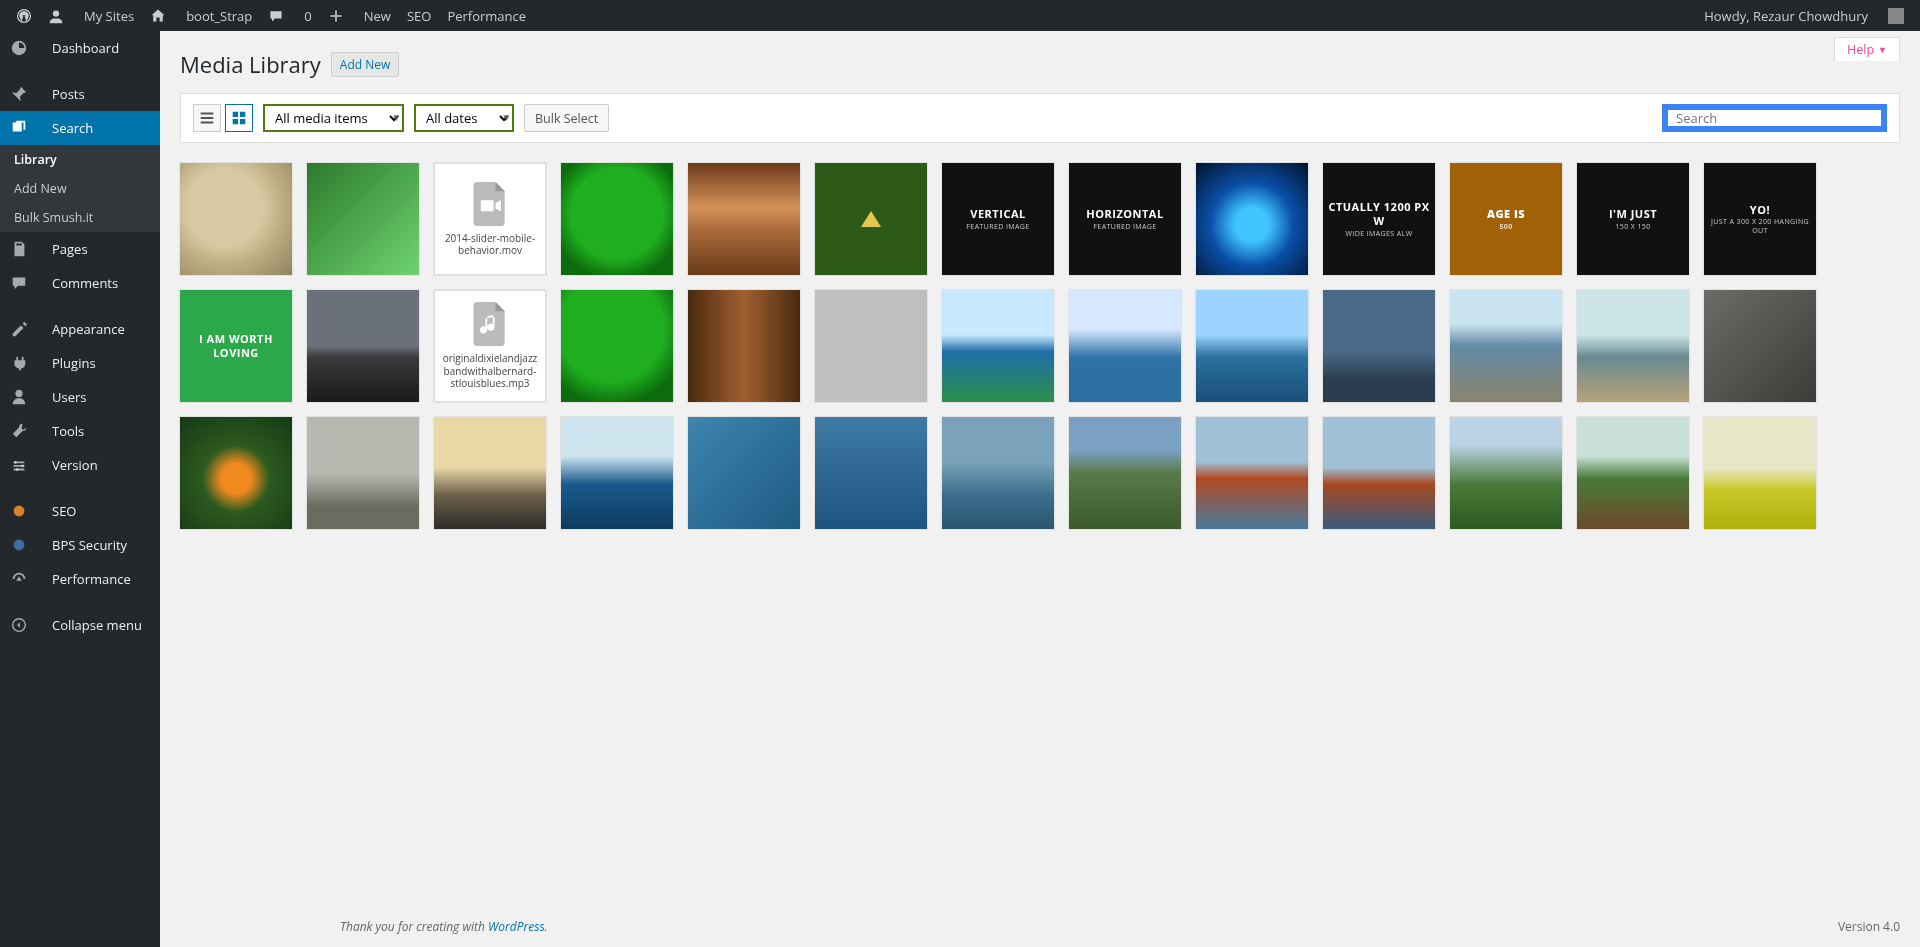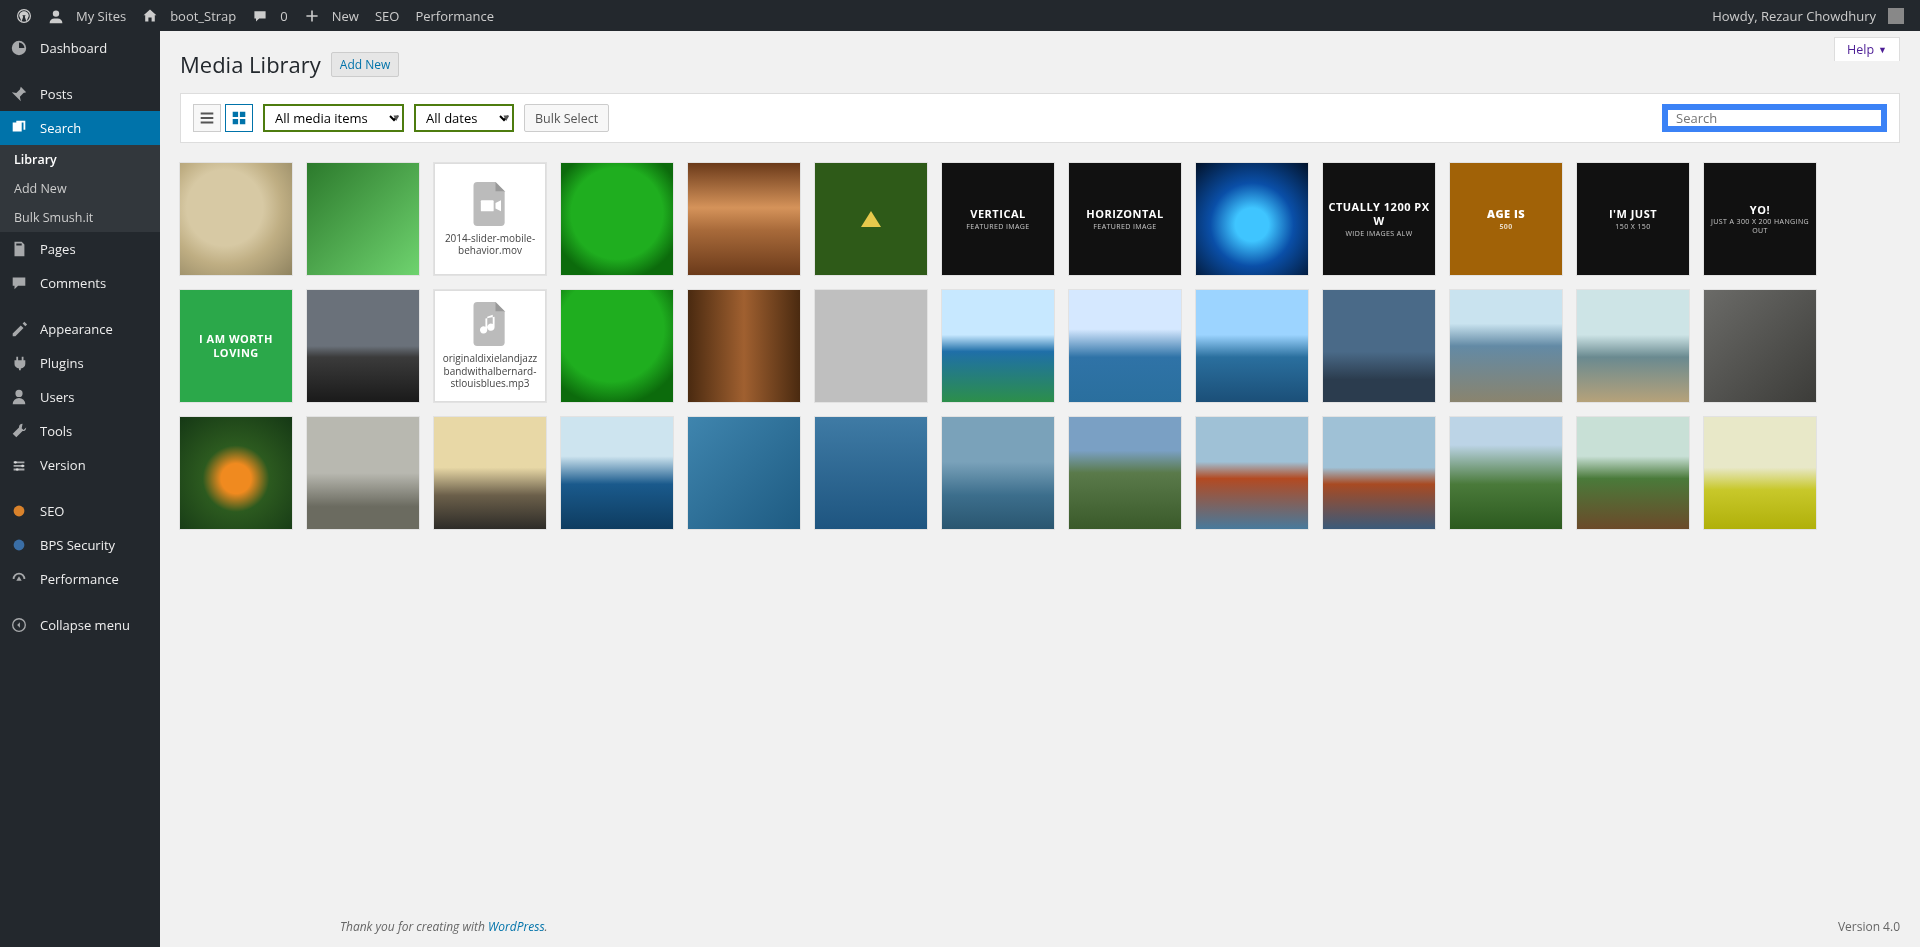--- a/index.html
+++ b/index.html
@@ -1,44 +1,44 @@
 <!DOCTYPE html>
 <html><head>
 <meta charset="utf-8">
 <style>
 * { margin:0; padding:0; box-sizing:border-box; font-family:"Open Sans",-apple-system,BlinkMacSystemFont,"Segoe UI",Roboto,sans-serif; }
 body { background:#f1f1f1; color:#444; font-size:13px; width:1920px; height:947px; overflow:hidden; position:relative; }
 
 
 .adminbar { height:31px; background:#23282d; color:#ccc; display:flex; align-items:center; padding:0 8px; font-size:13px; justify-content:space-between; }
 .adminbar .left { display:flex; align-items:center; gap:0; }
-.ab-item { display:flex; align-items:center; gap:12px; padding:0 8px; height:31px; color:#ccc; cursor:pointer; }
+.ab-item { display:flex; align-items:center; gap:20px; padding:0 8px; height:31px; color:#ccc; cursor:pointer; }
 .ab-item svg { width:16px; height:16px; fill:#ccc; }
 .adminbar .right { display:flex; align-items:center; gap:8px;margin-left:31px; }
 .avatar-sq { width:16px; height:16px; background:#888; }
 
 
 .sidebar { position:absolute; top:31px; left:0; bottom:0; width:160px; background:#23282d; color:#eee; }
-.menu-item { display:flex; align-items:center; gap:12px; padding:8px 10px; color:#eee; cursor:pointer; font-size:13px; }
+.menu-item { display:flex; align-items:center; gap:24px; padding:8px 10px; color:#eee; cursor:pointer; font-size:13px; }
 .menu-item.active { background:#0073aa; color:#fff; position:relative; }
 .menu-item.active::after { content:""; position:absolute; right:-8px; top:50%; margin-top:-8px; border:8px solid transparent; border-right-color:#f1f1f1; }
 .menu-sep { height:12px; }
 .sub-menu { background:#32373c; }
 .sub-item { padding:6px 10px 6px 14px; color:#ccc; font-size:12.5px; cursor:pointer; }
 .sub-item.current { color:#fff; font-weight:600; }
 .mi-ico { width:18px; height:18px; display:flex; align-items:center; justify-content:center; }
 .mi-ico svg { width:18px; height:18px; fill:rgba(255,255,255,.6); }
 .menu-item.active .mi-ico svg { fill:#fff; }
 
 
 .main { position:absolute; top:31px; left:160px; right:0; bottom:0; padding:10px 20px 0; overflow:hidden; }
 .title-row { display:flex; align-items:center; gap:10px; margin:8px 0 14px; }
 .title-row h1 { font-size:22px; font-weight:400; color:#23282d;text-align:right; }
 .btn-add { font-size:12px; background:#e6e6e6; border:1px solid #ccc; border-radius:2px; padding:3px 8px; color:#0073aa; cursor:pointer; }
-.help-tab { position:absolute; top:6px; right:20px; border:1px solid #ddd; border-bottom:none; background:#fff; padding:3px 12px; font-size:12.5px; color:#4c1d95; cursor:pointer; display:flex; align-items:center; gap:4px; }
+.help-tab { position:absolute; top:6px; right:20px; border:1px solid #ddd; border-bottom:none; background:#fff; padding:3px 12px; font-size:12.5px; color:#ec4899; cursor:pointer; display:flex; align-items:center; gap:4px; }
 
 .filter-bar { background:#fff; border:1px solid #ddd; padding:10px 12px; display:flex; align-items:center; gap:10px; border-radius:0; }
 .view-toggle { display:flex; gap:4px; }
 .vt { width:28px; height:28px; border:1px solid #ccc; background:#f7f7f7; display:flex; align-items:center; justify-content:center; cursor:pointer; }
 .vt.active { background:#fff; border-color:#0073aa; }
 .vt svg { width:18px; height:18px; fill:#555; }
 .vt.active svg { fill:#0073aa; }
 select.filter { height:28px; border:2px solid #4d7c0f; background:#fff; font-size:13px; padding:0 18px 0 6px; }
 .select-wrap { position:relative; display:inline-block; }
 .select-wrap::after { content:"▾"; position:absolute; right:5px; top:5px; font-size:11px; color:#555; pointer-events:none; }

